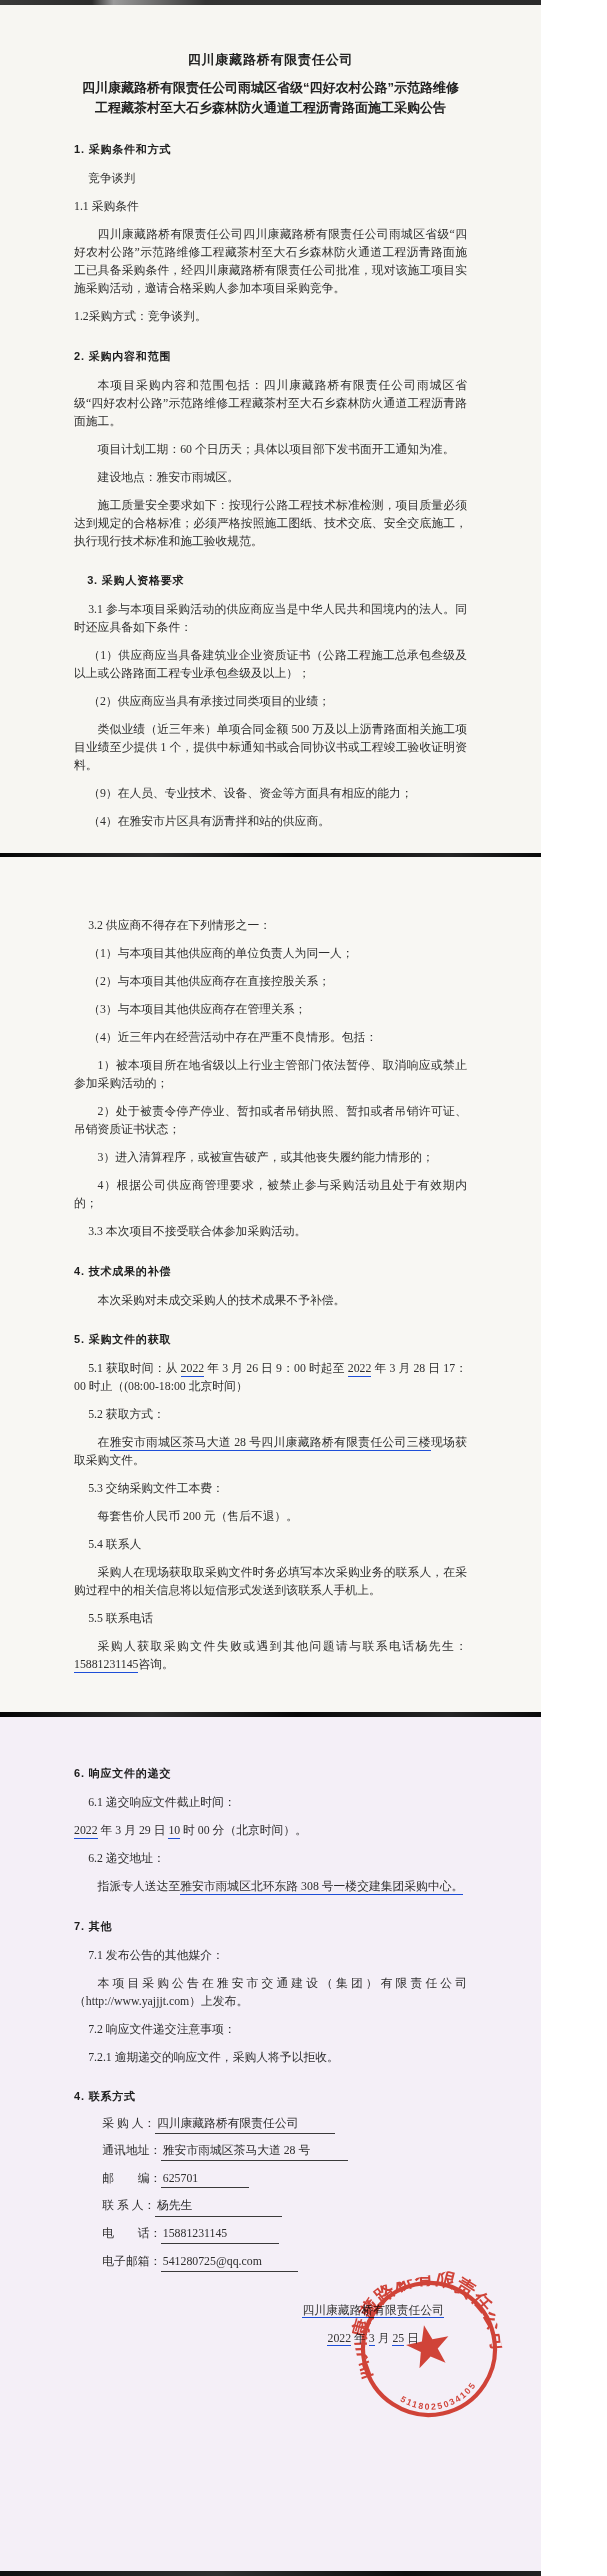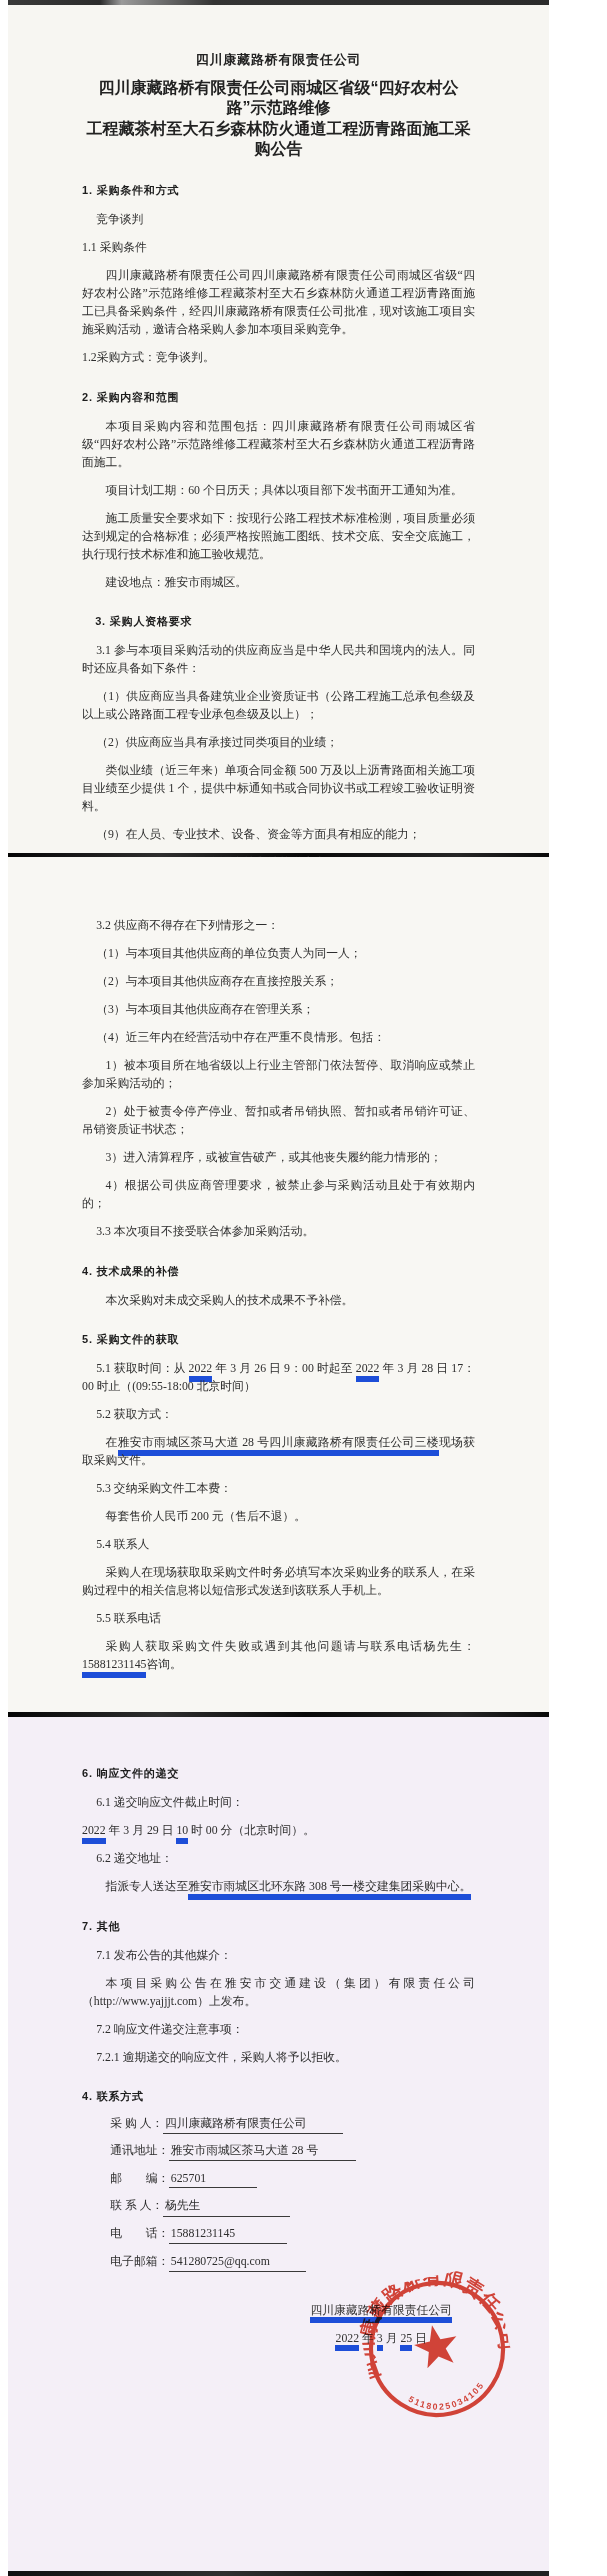--- a/index.html
+++ b/index.html
@@ -1,36 +1,36 @@
 <!DOCTYPE html>
 <html style="--seal-color: #d8392b;font-size:12px"><head>
 <meta charset="utf-8">
 <style>
   html,body{margin:0;padding:0;background:#ffffff;}
   .doc{position:relative;width:541px;height:2576px;background:#8b5cf6;
        font-family:"Liberation Serif","DejaVu Serif",serif;color:#2e2e2e;
-       font-size:11.8px;line-height:18px;overflow:hidden;margin-left:8px;}
+       font-size:11.8px;line-height:18px;overflow:hidden;}
   .edge-top{height:4.6px;background:linear-gradient(90deg,#3a3a3a 0%,#2c2c2c 17%,#9a9a9a 21%,#343434 38%,#2b2b2b 100%);}
   .edge-bottom{height:5.3px;background:linear-gradient(90deg,#101010,#2f2f2f 40%,#0d0d0d 75%,#222);}
   .page-separator{height:4.6px;background:linear-gradient(90deg,#050505,#2e2e2e 28%,#080808 55%,#262626 83%,#0a0a0a);}
   .page{position:relative;box-sizing:border-box;padding:0 74px;}
   .page1{height:848px;background:#f7f6f2;padding-top:46px;}
   .page2{height:855px;background:#f8f7f3;padding-top:49px;}
   .page3{height:854px;background:#f4eff7;padding-top:26px;}
   .title{margin:0;text-align:center;font-family:"Liberation Sans","DejaVu Sans",sans-serif;
          font-weight:bold;font-size:13px;letter-spacing:0.8px;color:#222;}
   .subtitle{margin:9px 0 0;text-align:center;font-family:"Liberation Sans","DejaVu Sans",sans-serif;
-         font-weight:bold;font-size:16px;line-height:20.5px;color:#222;}
+         font-weight:bold;font-size:13px;line-height:20.5px;color:#222;}
   .h-sec{margin:20.5px 0 7.6px;font-family:"Liberation Sans","DejaVu Sans",sans-serif;
          font-weight:bold;font-size:11px;letter-spacing:0.8px;color:#1d1d1d;line-height:20px;}
   .p{margin:10px 0;text-align:justify;}
   .ind0{text-indent:0;}
   .ind1{text-indent:1.2em;}
   .ind2{text-indent:2em;}
-  .u{border-bottom:6px solid #1d4ed8;padding-bottom:0.4px;}
+  .u{border-bottom:1px solid #1d4ed8;padding-bottom:0.4px;}
   .contact-row{margin:7.6px 0;text-indent:1.2em;}
   .clabel{display:inline-block;text-align:center;}
   .cv{display:inline-block;border-bottom:1px solid #3a3a3a;padding:0 4.6px 0.8px 1.5px;text-indent:0;}
   .cv-w230{min-width:173px;} .cv-w240{min-width:181px;} .cv-w110{min-width:82px;}
   .cv-w160{min-width:120px;font-family:Liberation Mono, monospace;} .cv-w150{min-width:112px;} .cv-w175{min-width:131px;}
   .signature{position:absolute;top:584px;right:97px;text-align:center;color:#333;}
   .signature .sig-line{margin:0 0 10px;}
   .seal{position:absolute;top:560px;left:357px;width:144px;height:144px;
         color:var(--seal-color,#d8392b);transform:rotate(-12deg);
         mix-blend-mode:multiply;opacity:.93;
@@ -49,22 +49,22 @@
 
     <p class="h-sec">1. 采购条件和方式</p>
     <p class="p ind1">竞争谈判</p>
     <p class="p ind0">1.1 采购条件</p>
     <p class="p ind2">四川康藏路桥有限责任公司四川康藏路桥有限责任公司雨城区省级“四好农村公路”示范路维修工程藏茶村至大石乡森林防火通道工程沥青路面施工已具备采购条件，经四川康藏路桥有限责任公司批准，现对该施工项目实施采购活动，邀请合格采购人参加本项目采购竞争。</p>
     <p class="p ind0">1.2采购方式：竞争谈判。</p>
 
     <p class="h-sec">2. 采购内容和范围</p>
     <p class="p ind2">本项目采购内容和范围包括：四川康藏路桥有限责任公司雨城区省级“四好农村公路”示范路维修工程藏茶村至大石乡森林防火通道工程沥青路面施工。</p>
     <p class="p ind2">项目计划工期：60 个日历天；具体以项目部下发书面开工通知为准。</p>
+    <p class="p ind2">建设地点：雅安市雨城区。</p>
     <p class="p ind2">施工质量安全要求如下：按现行公路工程技术标准检测，项目质量必须达到规定的合格标准；必须严格按照施工图纸、技术交底、安全交底施工，执行现行技术标准和施工验收规范。</p>
-    <p class="p ind2">建设地点：雅安市雨城区。</p>
 
     <p class="h-sec ind1">3.  采购人资格要求</p>
     <p class="p ind1">3.1 参与本项目采购活动的供应商应当是中华人民共和国境内的法人。同时还应具备如下条件：</p>
     <p class="p ind1">（1）供应商应当具备建筑业企业资质证书（公路工程施工总承包叁级及以上或公路路面工程专业承包叁级及以上）；</p>
     <p class="p ind1">（2）供应商应当具有承接过同类项目的业绩；</p>
     <p class="p ind2">类似业绩（近三年来）单项合同金额 500 万及以上沥青路面相关施工项目业绩至少提供 1 个，提供中标通知书或合同协议书或工程竣工验收证明资料。</p>
     <p class="p ind1">（9）在人员、专业技术、设备、资金等方面具有相应的能力；</p>
     <p class="p ind1">（4）在雅安市片区具有沥青拌和站的供应商。</p>
   </div>
 
@@ -79,21 +79,21 @@
     <p class="p ind2">1）被本项目所在地省级以上行业主管部门依法暂停、取消响应或禁止参加采购活动的；</p>
     <p class="p ind2">2）处于被责令停产停业、暂扣或者吊销执照、暂扣或者吊销许可证、吊销资质证书状态；</p>
     <p class="p ind2">3）进入清算程序，或被宣告破产，或其他丧失履约能力情形的；</p>
     <p class="p ind2">4）根据公司供应商管理要求，被禁止参与采购活动且处于有效期内的；</p>
     <p class="p ind1">3.3  本次项目不接受联合体参加采购活动。</p>
 
     <p class="h-sec">4. 技术成果的补偿</p>
     <p class="p ind2">本次采购对未成交采购人的技术成果不予补偿。</p>
 
     <p class="h-sec">5. 采购文件的获取</p>
-    <p class="p ind1"><span>5.1 获取时间：从 </span><span class="u">2022</span><span> 年 3 月 26 日 9：00 时起至 </span><span class="u">2022</span><span> 年 3 月 28 日 17：00 时止</span><span>（(09:55-18:00 北京时间）</span></p>
+    <p class="p ind1"><span>5.1 获取时间：从 </span><span class="u">2022</span><span> 年 3 月 26 日 9：00 时起至 </span><span class="u">2022</span><span> 年 3 月 28 日 17：00 时止</span><span>（(08:00-18:00 北京时间）</span></p>
     <p class="p ind1">5.2  获取方式：</p>
     <p class="p ind2"><span>在</span><span class="u">雅安市雨城区茶马大道 28 号四川康藏路桥有限责任公司三楼</span><span>现场获取采购文件。</span></p>
     <p class="p ind1">5.3 交纳采购文件工本费：</p>
     <p class="p ind2">每套售价人民币 200  元（售后不退）。</p>
     <p class="p ind1">5.4 联系人</p>
     <p class="p ind2">采购人在现场获取取采购文件时务必填写本次采购业务的联系人，在采购过程中的相关信息将以短信形式发送到该联系人手机上。</p>
     <p class="p ind1">5.5 联系电话</p>
     <p class="p ind2"><span>采购人获取采购文件失败或遇到其他问题请与联系电话杨先生： </span><span class="u">15881231145</span><span>咨询。</span></p>
   </div>
 

